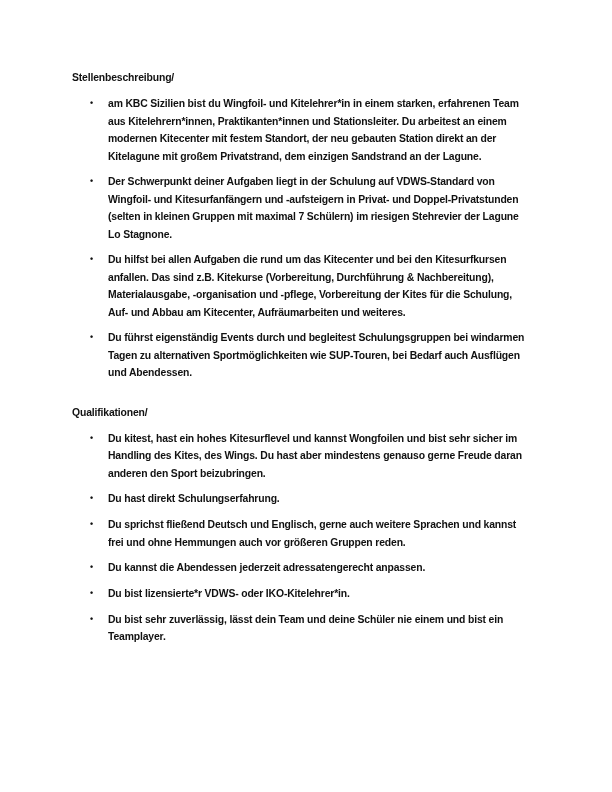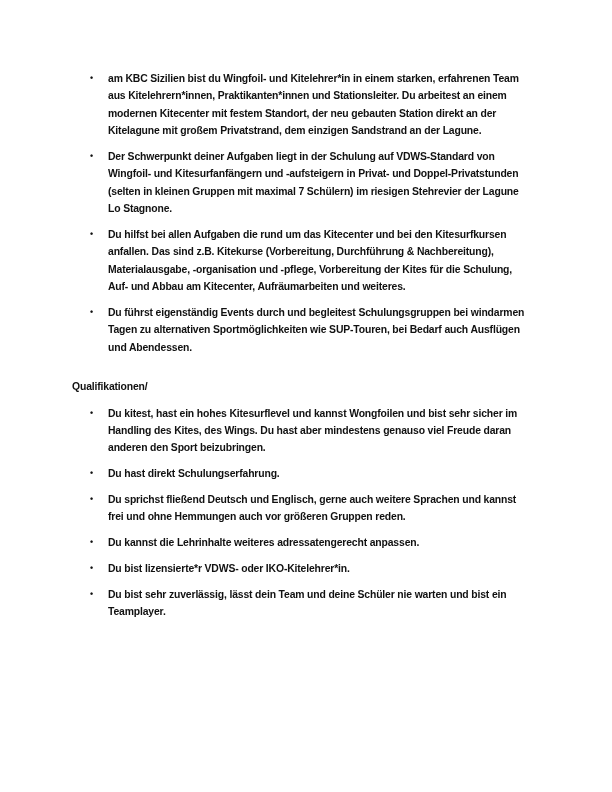--- a/index.html
+++ b/index.html
@@ -53,20 +53,21 @@
     .li-text {
       display: block;
       white-space: pre-line;
     }
     ul.bullets + .para { margin-top: 23px; }
   </style>
 </head>
 <body>
 
 <div class="page">
+  <p class="para">Stellenbeschreibung/</p>
 
   <ul class="bullets">
     <li>
       <span class="bullet">•</span>
       <span class="li-text">am KBC Sizilien bist du Wingfoil- und Kitelehrer*in in einem starken, erfahrenen Team
 aus Kitelehrern*innen, Praktikanten*innen und Stationsleiter. Du arbeitest an einem
 modernen Kitecenter mit festem Standort, der neu gebauten Station direkt an der
 Kitelagune mit großem Privatstrand, dem einzigen Sandstrand an der Lagune.</span>
     </li>
     <li>
@@ -90,39 +91,39 @@
 und Abendessen.</span>
     </li>
   </ul>
 
   <p class="para">Qualifikationen/</p>
 
   <ul class="bullets">
     <li>
       <span class="bullet">•</span>
       <span class="li-text">Du kitest, hast ein hohes Kitesurflevel und kannst Wongfoilen und bist sehr sicher im
-Handling des Kites, des Wings. Du hast aber mindestens genauso viel Freude daran
+Handling des Kites, des Wings. Du hast aber mindestens genauso gerne Freude daran
 anderen den Sport beizubringen.</span>
     </li>
     <li>
       <span class="bullet">•</span>
       <span class="li-text">Du hast direkt Schulungserfahrung.</span>
     </li>
     <li>
       <span class="bullet">•</span>
       <span class="li-text">Du sprichst fließend Deutsch und Englisch, gerne auch weitere Sprachen und kannst
 frei und ohne Hemmungen auch vor größeren Gruppen reden.</span>
     </li>
     <li>
       <span class="bullet">•</span>
-      <span class="li-text">Du kannst die Lehrinhalte weiteres adressatengerecht anpassen.</span>
+      <span class="li-text">Du kannst die Abendessen jederzeit adressatengerecht anpassen.</span>
     </li>
     <li>
       <span class="bullet">•</span>
       <span class="li-text">Du bist lizensierte*r VDWS- oder IKO-Kitelehrer*in.</span>
     </li>
     <li>
       <span class="bullet">•</span>
-      <span class="li-text">Du bist sehr zuverlässig, lässt dein Team und deine Schüler nie warten und bist ein
+      <span class="li-text">Du bist sehr zuverlässig, lässt dein Team und deine Schüler nie einem und bist ein
 Teamplayer.</span>
     </li>
   </ul>
 </div>
 
 </body></html>

